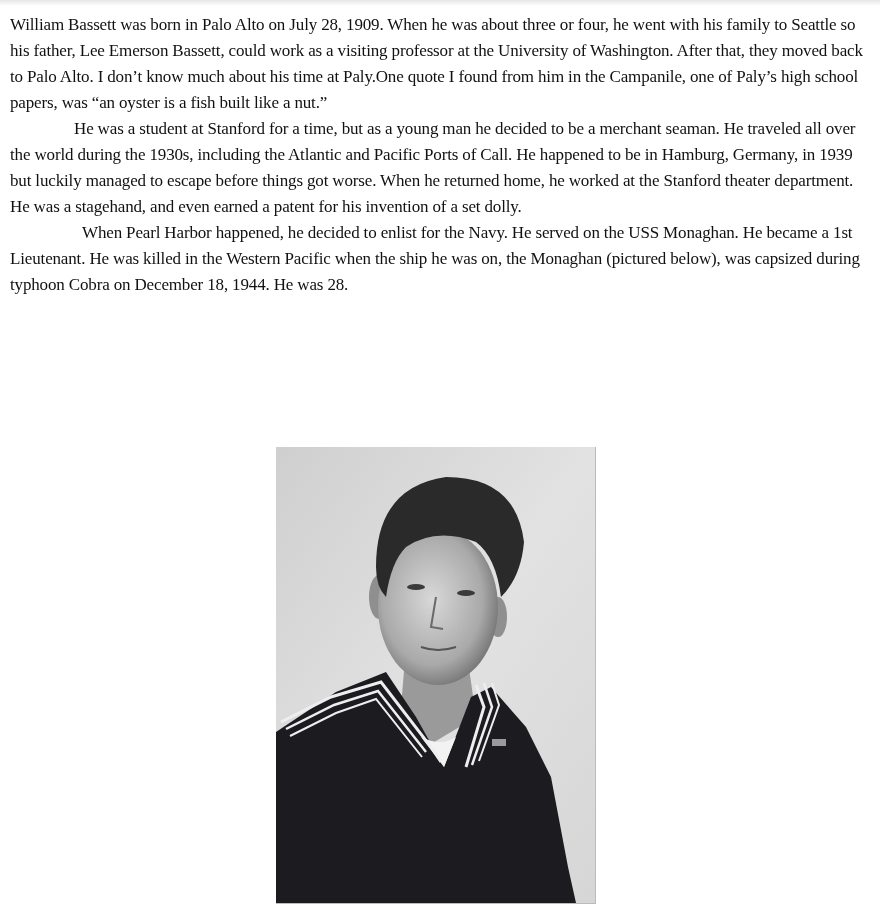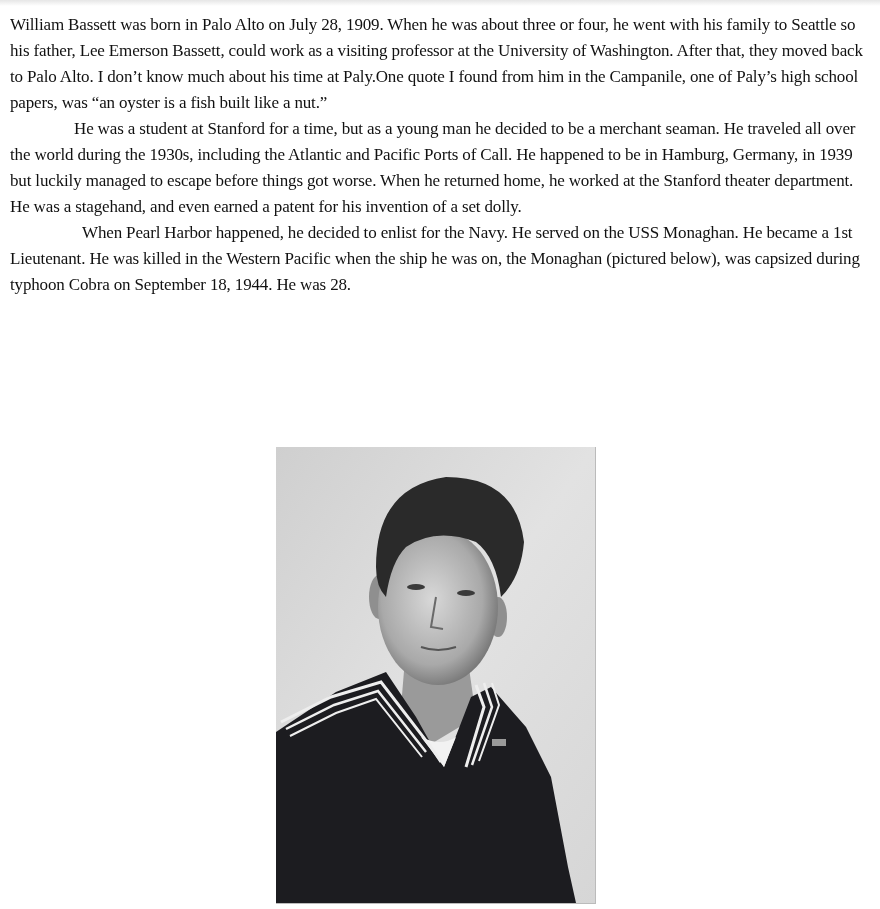--- a/index.html
+++ b/index.html
@@ -27,21 +27,21 @@
     .photo-frame svg { display: block; }
   </style>
 </head>
 <body>
 
 <div class="top-shade"></div>
 
 <div class="doc">
   <p class="p1">William Bassett was born in Palo Alto on July 28, 1909. When he was about three or four, he went with his family to Seattle so his father, Lee Emerson Bassett, could work as a visiting professor at the University of Washington. After that, they moved back to Palo Alto. I don’t know much about his time at Paly.One quote I found from him in the Campanile, one of Paly’s high school papers, was “an oyster is a fish built like a nut.”</p>
   <p class="p2">He was a student at Stanford for a time, but as a young man he decided to be a merchant seaman. He traveled all over the world during the 1930s, including the Atlantic and Pacific Ports of Call. He happened to be in Hamburg, Germany, in 1939 but luckily managed to escape before things got worse. When he returned home, he worked at the Stanford theater department. He was a stagehand, and even earned a patent for his invention of a set dolly.</p>
-  <p class="p3">When Pearl Harbor happened, he decided to enlist for the Navy. He served on the USS Monaghan. He became a 1st Lieutenant. He was killed in the Western Pacific when the ship he was on, the Monaghan (pictured below), was capsized during typhoon Cobra on September 18, 1944. He was 28.</p>
+  <p class="p3">When Pearl Harbor happened, he decided to enlist for the Navy. He served on the USS Monaghan. He became a 1st Lieutenant. He was killed in the Western Pacific when the ship he was on, the Monaghan (pictured below), was capsized during typhoon Cobra on December 18, 1944. He was 28.</p>
 </div>
 
 <div class="photo-frame">
   <svg width="319" height="456" viewBox="0 0 319 456">
     <defs>
       <linearGradient id="bg" x1="0" y1="0" x2="1" y2="1">
         <stop offset="0" stop-color="#cfcfcf"></stop>
         <stop offset="0.5" stop-color="#e2e2e2"></stop>
         <stop offset="1" stop-color="#d6d6d6"></stop>
       </linearGradient>

